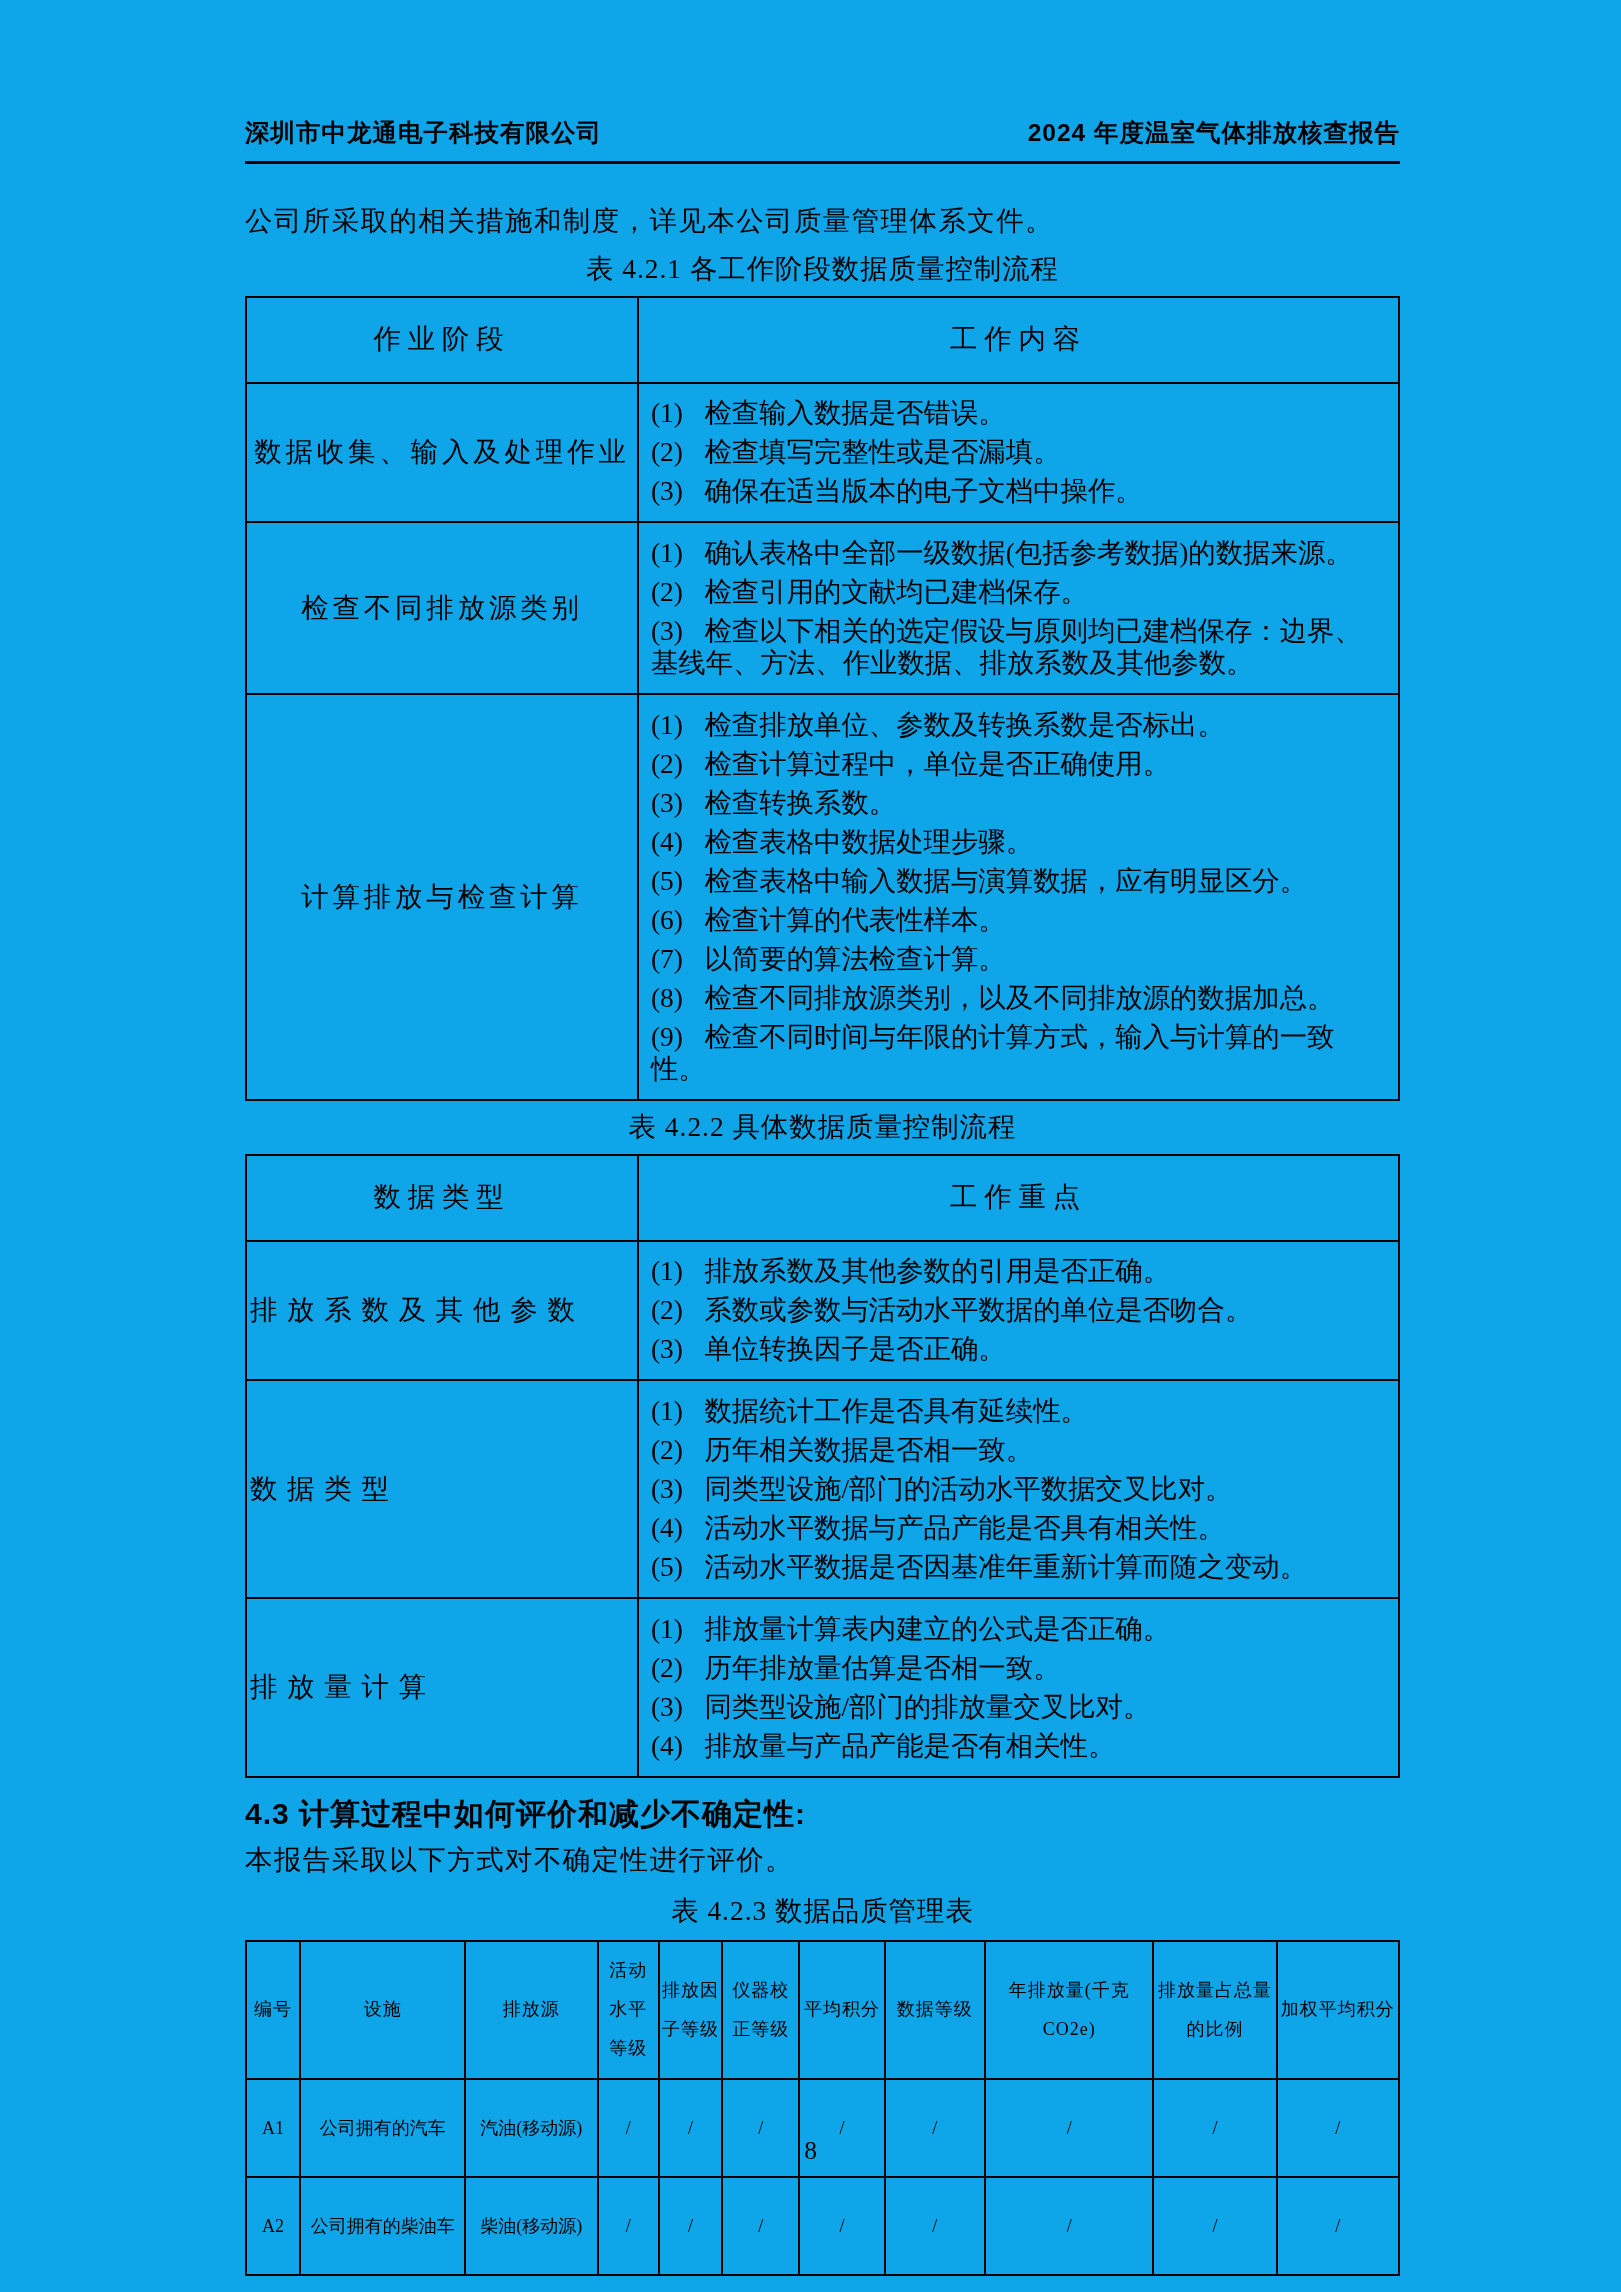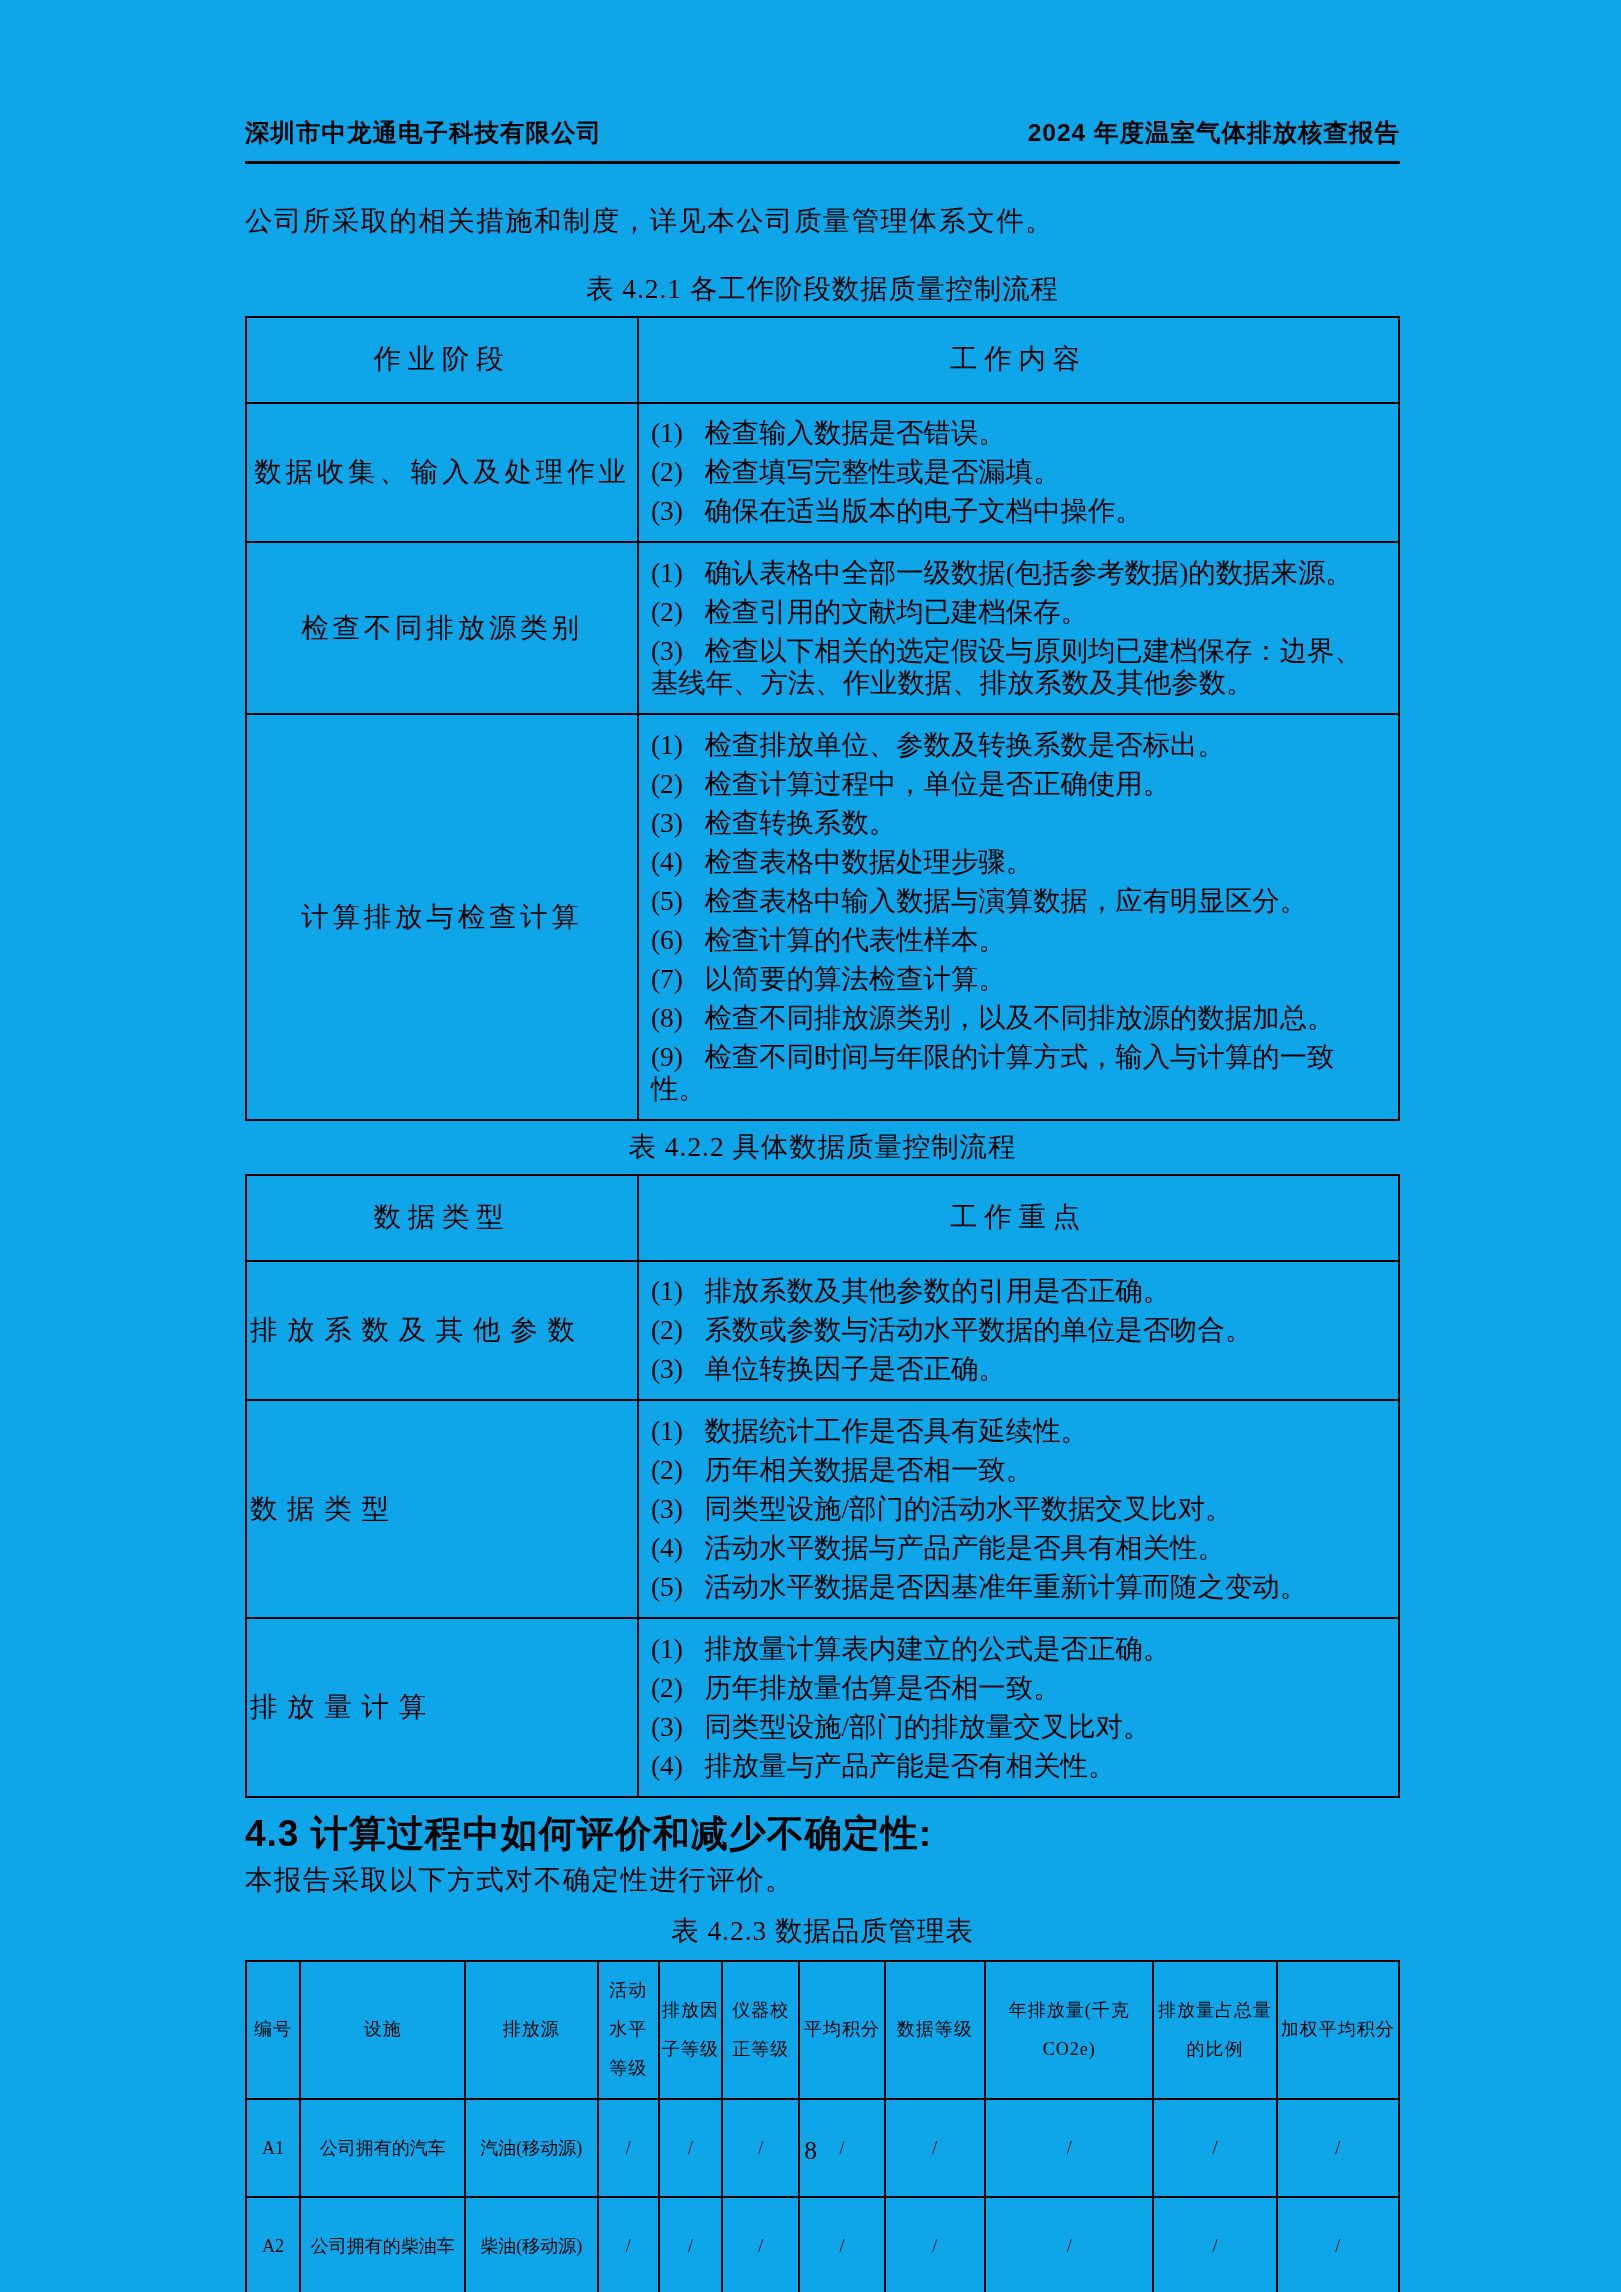--- a/index.html
+++ b/index.html
@@ -19,28 +19,28 @@
     display:flex;justify-content:space-between;align-items:flex-end;
     font-family:"Liberation Sans","DejaVu Sans",sans-serif;
     font-weight:700;font-size:24.5px;line-height:33px;
     padding-bottom:11.8px;border-bottom:3.9px solid #000;
     letter-spacing:1px;
   }
 
   
   .para{margin:41px 0 0 0;font-size:27.4px;line-height:33px;letter-spacing:1.5px;}
   .para.tight{margin-top:11.8px;}
-  .caption{margin-top:35px;text-align:center;font-size:27.4px;line-height:33px;letter-spacing:1px;}
+  .caption{margin-top:15px;text-align:center;font-size:27.4px;line-height:33px;letter-spacing:1px;}
   .caption.close{margin-top:9.8px;}
   .caption.mid{margin-top:17.6px;}
 
   .sec-heading{
     margin-top:17.6px;
     font-family:"Liberation Sans","DejaVu Sans",sans-serif;
-    font-weight:700;font-size:37px;line-height:37px;letter-spacing:1px;
+    font-weight:700;font-size:30px;line-height:37px;letter-spacing:1px;
   }
 
   
   table.qtable{width:100%;margin-top:9.8px;border-collapse:collapse;table-layout:fixed;}
   table.qtable th,table.qtable td{border:2px solid #000;font-size:27.4px;font-weight:normal;}
   table.qtable th.head{padding:25.5px 3.9px;text-align:center;letter-spacing:6.9px;line-height:33px;}
   table.qtable td.label{
     text-align:center;vertical-align:middle;
     letter-spacing:3.9px;padding:5.9px 2px;line-height:33px;
   }

